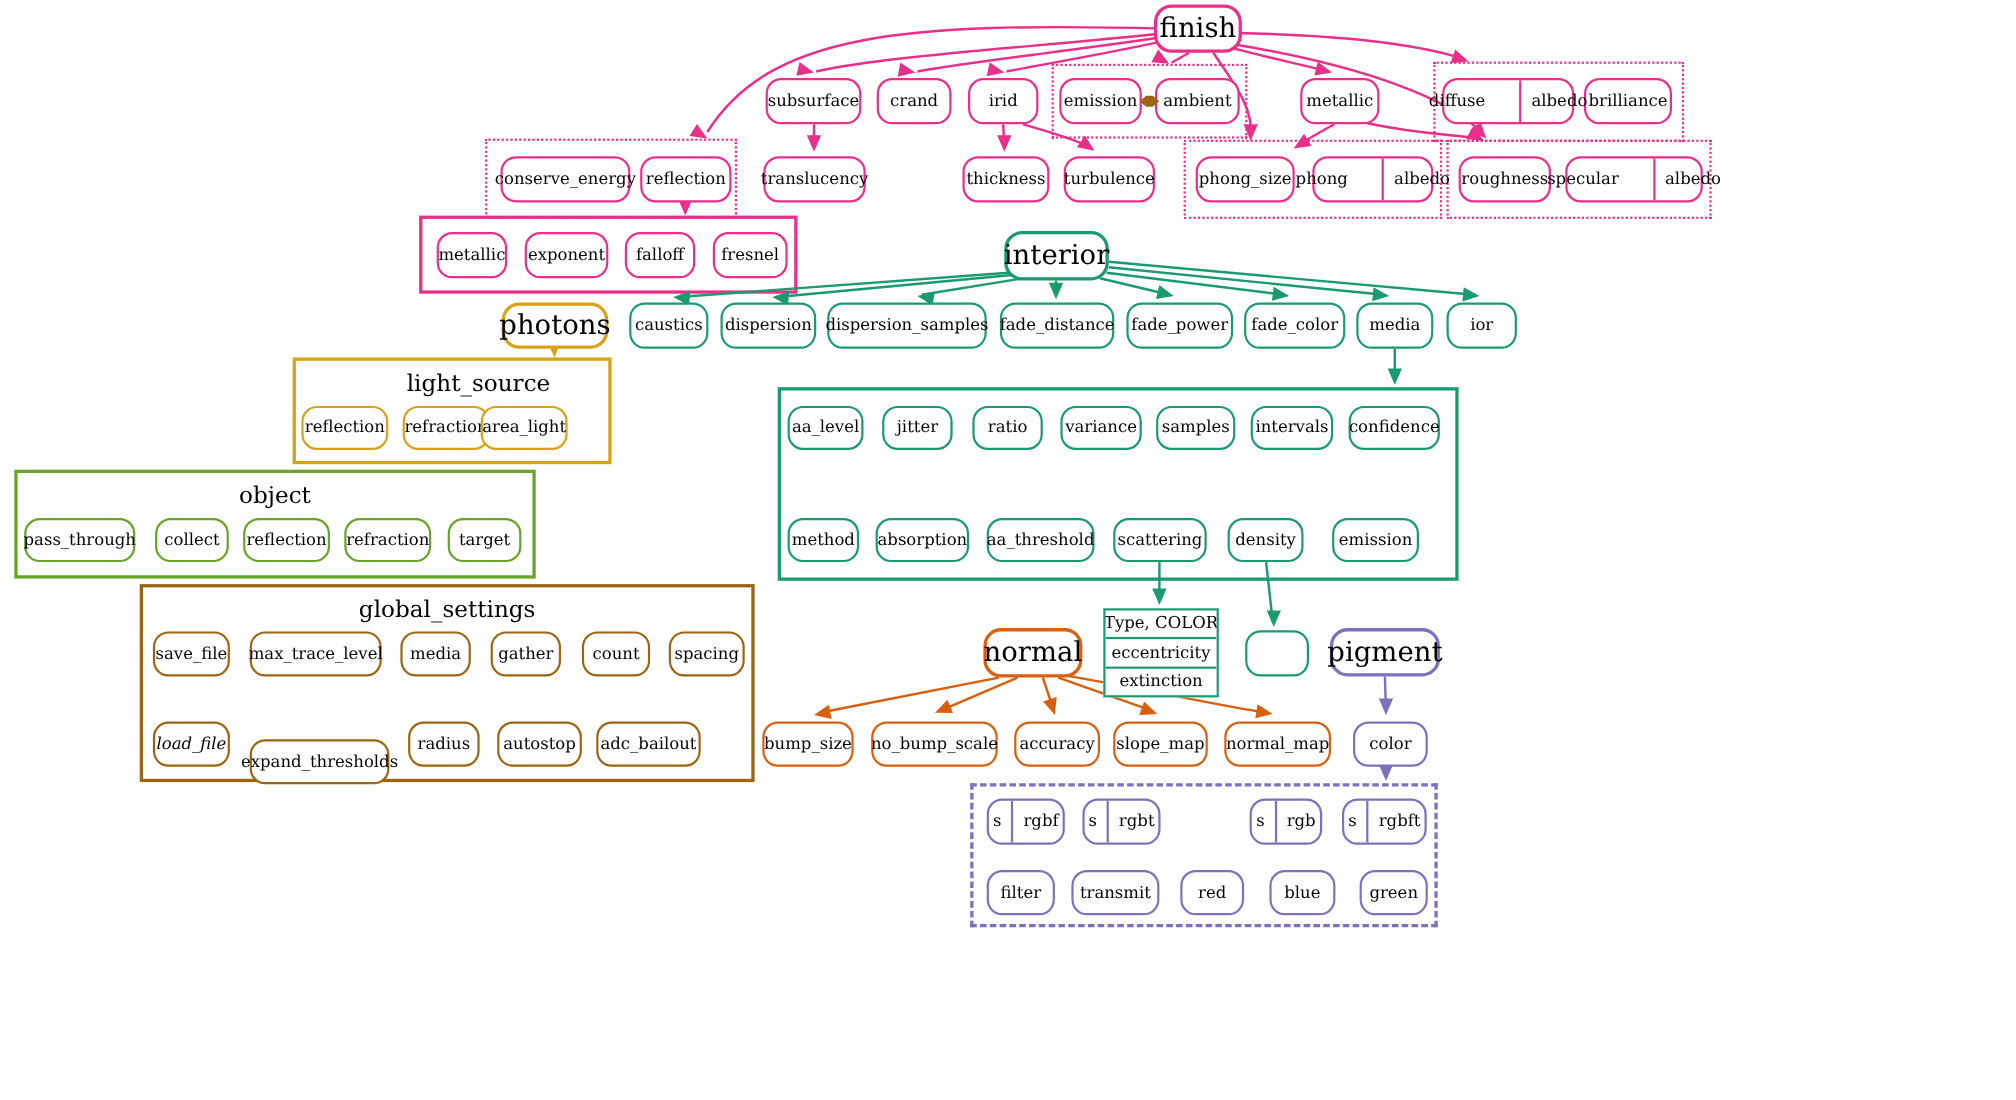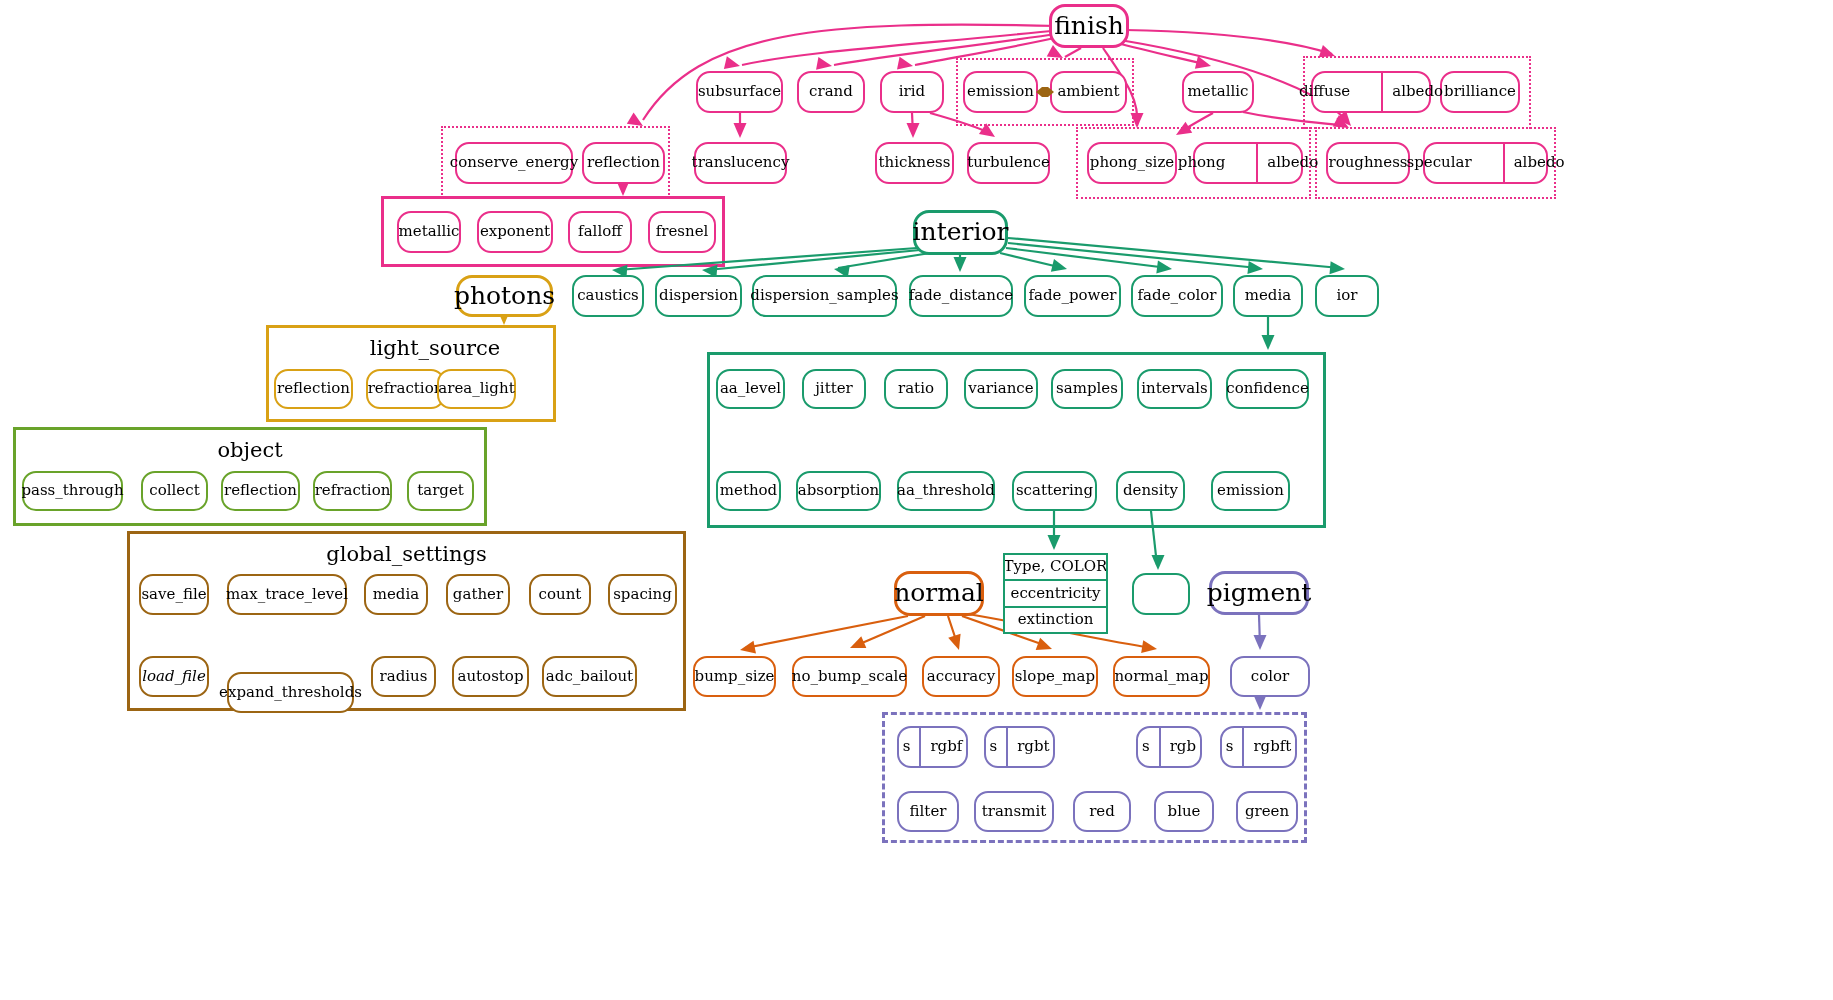--- a/index.html
+++ b/index.html
@@ -489,21 +489,21 @@
       </div>
       <div class="node leaf c-orange" style="left: 922px; top: 656px; width: 78px; height: 41px;">
         <span>accuracy</span>
       </div>
       <div class="node leaf c-orange" style="left: 1012px; top: 656px; width: 86px; height: 41px;">
         <span>slope_map</span>
       </div>
       <div class="node leaf c-orange" style="left: 1113px; top: 656px; width: 97px; height: 41px;">
         <span>normal_map</span>
       </div>
-      <div class="node leaf c-purple" style="left: 1230px; top: 656px; width: 80px; height: 41px; text-align: center;">
+      <div class="node leaf c-purple" style="left: 1230px; top: 656px; width: 68px; height: 41px; text-align: center;">
         <span>color</span>
       </div>
       <div class="node leaf c-purple" style="left: 897px; top: 791px; width: 62px; height: 41px;">
         <span>filter</span>
       </div>
       <div class="node leaf c-purple" style="left: 974px; top: 791px; width: 80px; height: 41px;">
         <span>transmit</span>
       </div>
       <div class="node leaf c-purple" style="left: 1073px; top: 791px; width: 58px; height: 41px;">
         <span>red</span>

